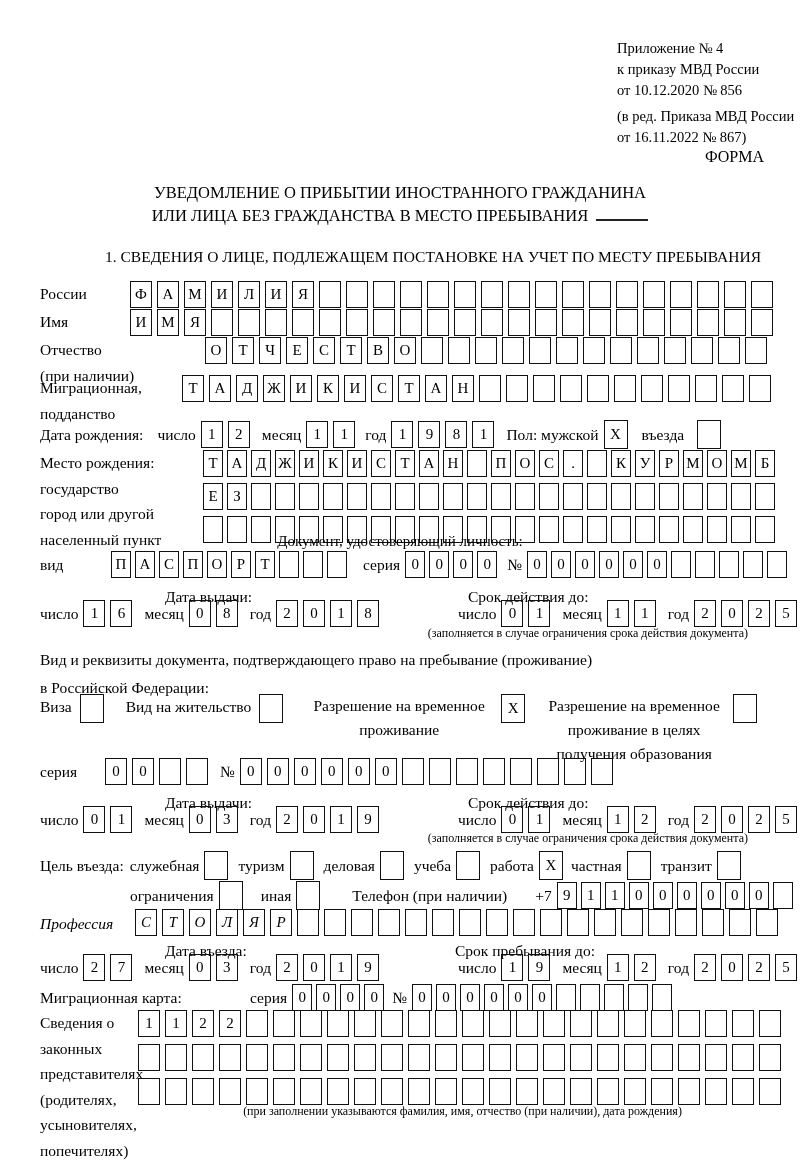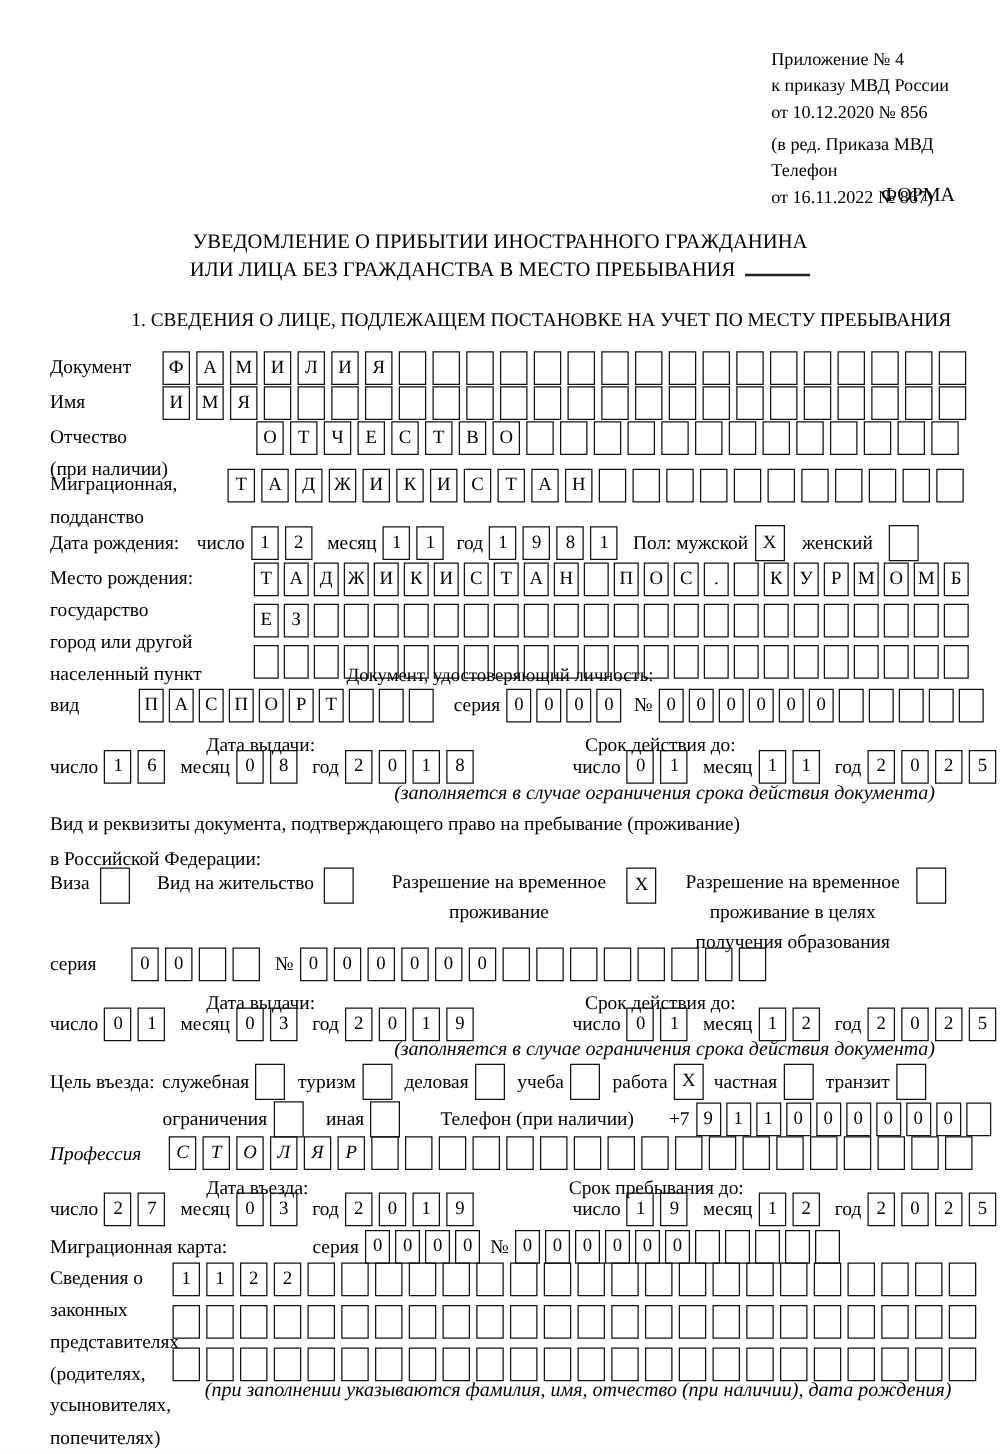--- a/index.html
+++ b/index.html
@@ -1,21 +1,21 @@
 <!DOCTYPE html>
 <html><head>
 <meta charset="utf-8">
 <style>
   html,body{margin:0;padding:0;background:#e8e8e8;}
   .page{position:relative;width:800px;height:1163px;background:#ffffff;
         font-family:"Liberation Serif",serif;color:#000;overflow:hidden;}
   .abs{position:absolute;}
   .b{font-weight:normal;}
   .lbl{font-size:15.5px;line-height:25px;}
-  .small{font-size:16px;font-style:italic;}
+  .small{font-size:12px;}
   .row{position:absolute;left:40px;display:flex;align-items:flex-start;}
   .cells{display:inline-flex;gap:5px;}
   .cells.sm{gap:4px;}
   .cell{width:20px;height:25px;border:1.6px solid #111;display:inline-flex;
         align-items:center;justify-content:center;font-size:15px;flex:0 0 auto;}
   .cells.sm .cell{width:18px;}
   .cb{width:22px;height:27px;border:1.6px solid #111;display:inline-flex;flex:0 0 auto;
       align-items:center;justify-content:center;font-size:15px;}
   .dlbl{font-size:15.5px;margin:0 5px 0 0;line-height:27px;}
   .dategrp{display:inline-flex;align-items:center;}
@@ -30,37 +30,37 @@
 </style>
 </head>
 <body>
 
 <div class="page">
 
   <div class="abs" style="left:617px;top:38px;">
     <div class="hdr-line">Приложение № 4</div>
     <div class="hdr-line">к приказу МВД России</div>
     <div class="hdr-line">от 10.12.2020 № 856</div>
-    <div class="hdr-line" style="margin-top:5px;">(в ред. Приказа МВД Телефон</div>
+    <div class="hdr-line" style="margin-top:5px;">(в ред. Приказа МВД России</div>
     <div class="hdr-line">от 16.11.2022 № 867)</div>
   </div>
 
   <div class="abs b" style="top:148px;right:36px;font-size:16px;">ФОРМА</div>
 
   <div class="abs" style="top:181px;left:0;width:100%;text-align:center;">
     <div class="b" style="font-size:16.5px;line-height:23px;">УВЕДОМЛЕНИЕ О ПРИБЫТИИ ИНОСТРАННОГО ГРАЖДАНИНА</div>
     <div class="b" style="font-size:16.5px;line-height:23px;">
       <span>ИЛИ ЛИЦА БЕЗ ГРАЖДАНСТВА В МЕСТО ПРЕБЫВАНИЯ</span><span class="title-underline"></span>
     </div>
   </div>
 
   <div class="abs b" style="top:248px;left:0;width:100%;text-align:center;font-size:15.5px;padding-left:33px;">1. СВЕДЕНИЯ О ЛИЦЕ, ПОДЛЕЖАЩЕМ ПОСТАНОВКЕ НА УЧЕТ ПО МЕСТУ ПРЕБЫВАНИЯ</div>
 
   <div class="row" style="top:281px;">
-    <span class="lbl" style="width:90px;">Документ</span>
+    <span class="lbl" style="width:90px;">России</span>
     <span class="cells">
         <span class="cell">Ф</span>
         <span class="cell">А</span>
         <span class="cell">М</span>
         <span class="cell">И</span>
         <span class="cell">Л</span>
         <span class="cell">И</span>
         <span class="cell">Я</span>
         <span class="cell"></span>
         <span class="cell"></span>
@@ -187,21 +187,21 @@
       </span>
     <span class="dlbl">год</span>
     <span class="cells" style="margin-right:12px;">
         <span class="cell">1</span>
         <span class="cell">9</span>
         <span class="cell">8</span>
         <span class="cell">1</span>
       </span>
     <span class="dlbl">Пол: мужской</span>
     <span class="cb" style="margin-right:14px;">X</span>
-    <span class="dlbl">женский</span>
+    <span class="dlbl">въезда</span>
     <span class="cb" style="margin-left:8px;"></span>
   </div>
 
   <div class="row" style="top:450px;">
     <span class="lblcol" style="width:163px;">
       <div>Место рождения:</div>
       <div>государство</div>
       <div>город или другой</div>
       <div>населенный пункт</div>
     </span>

